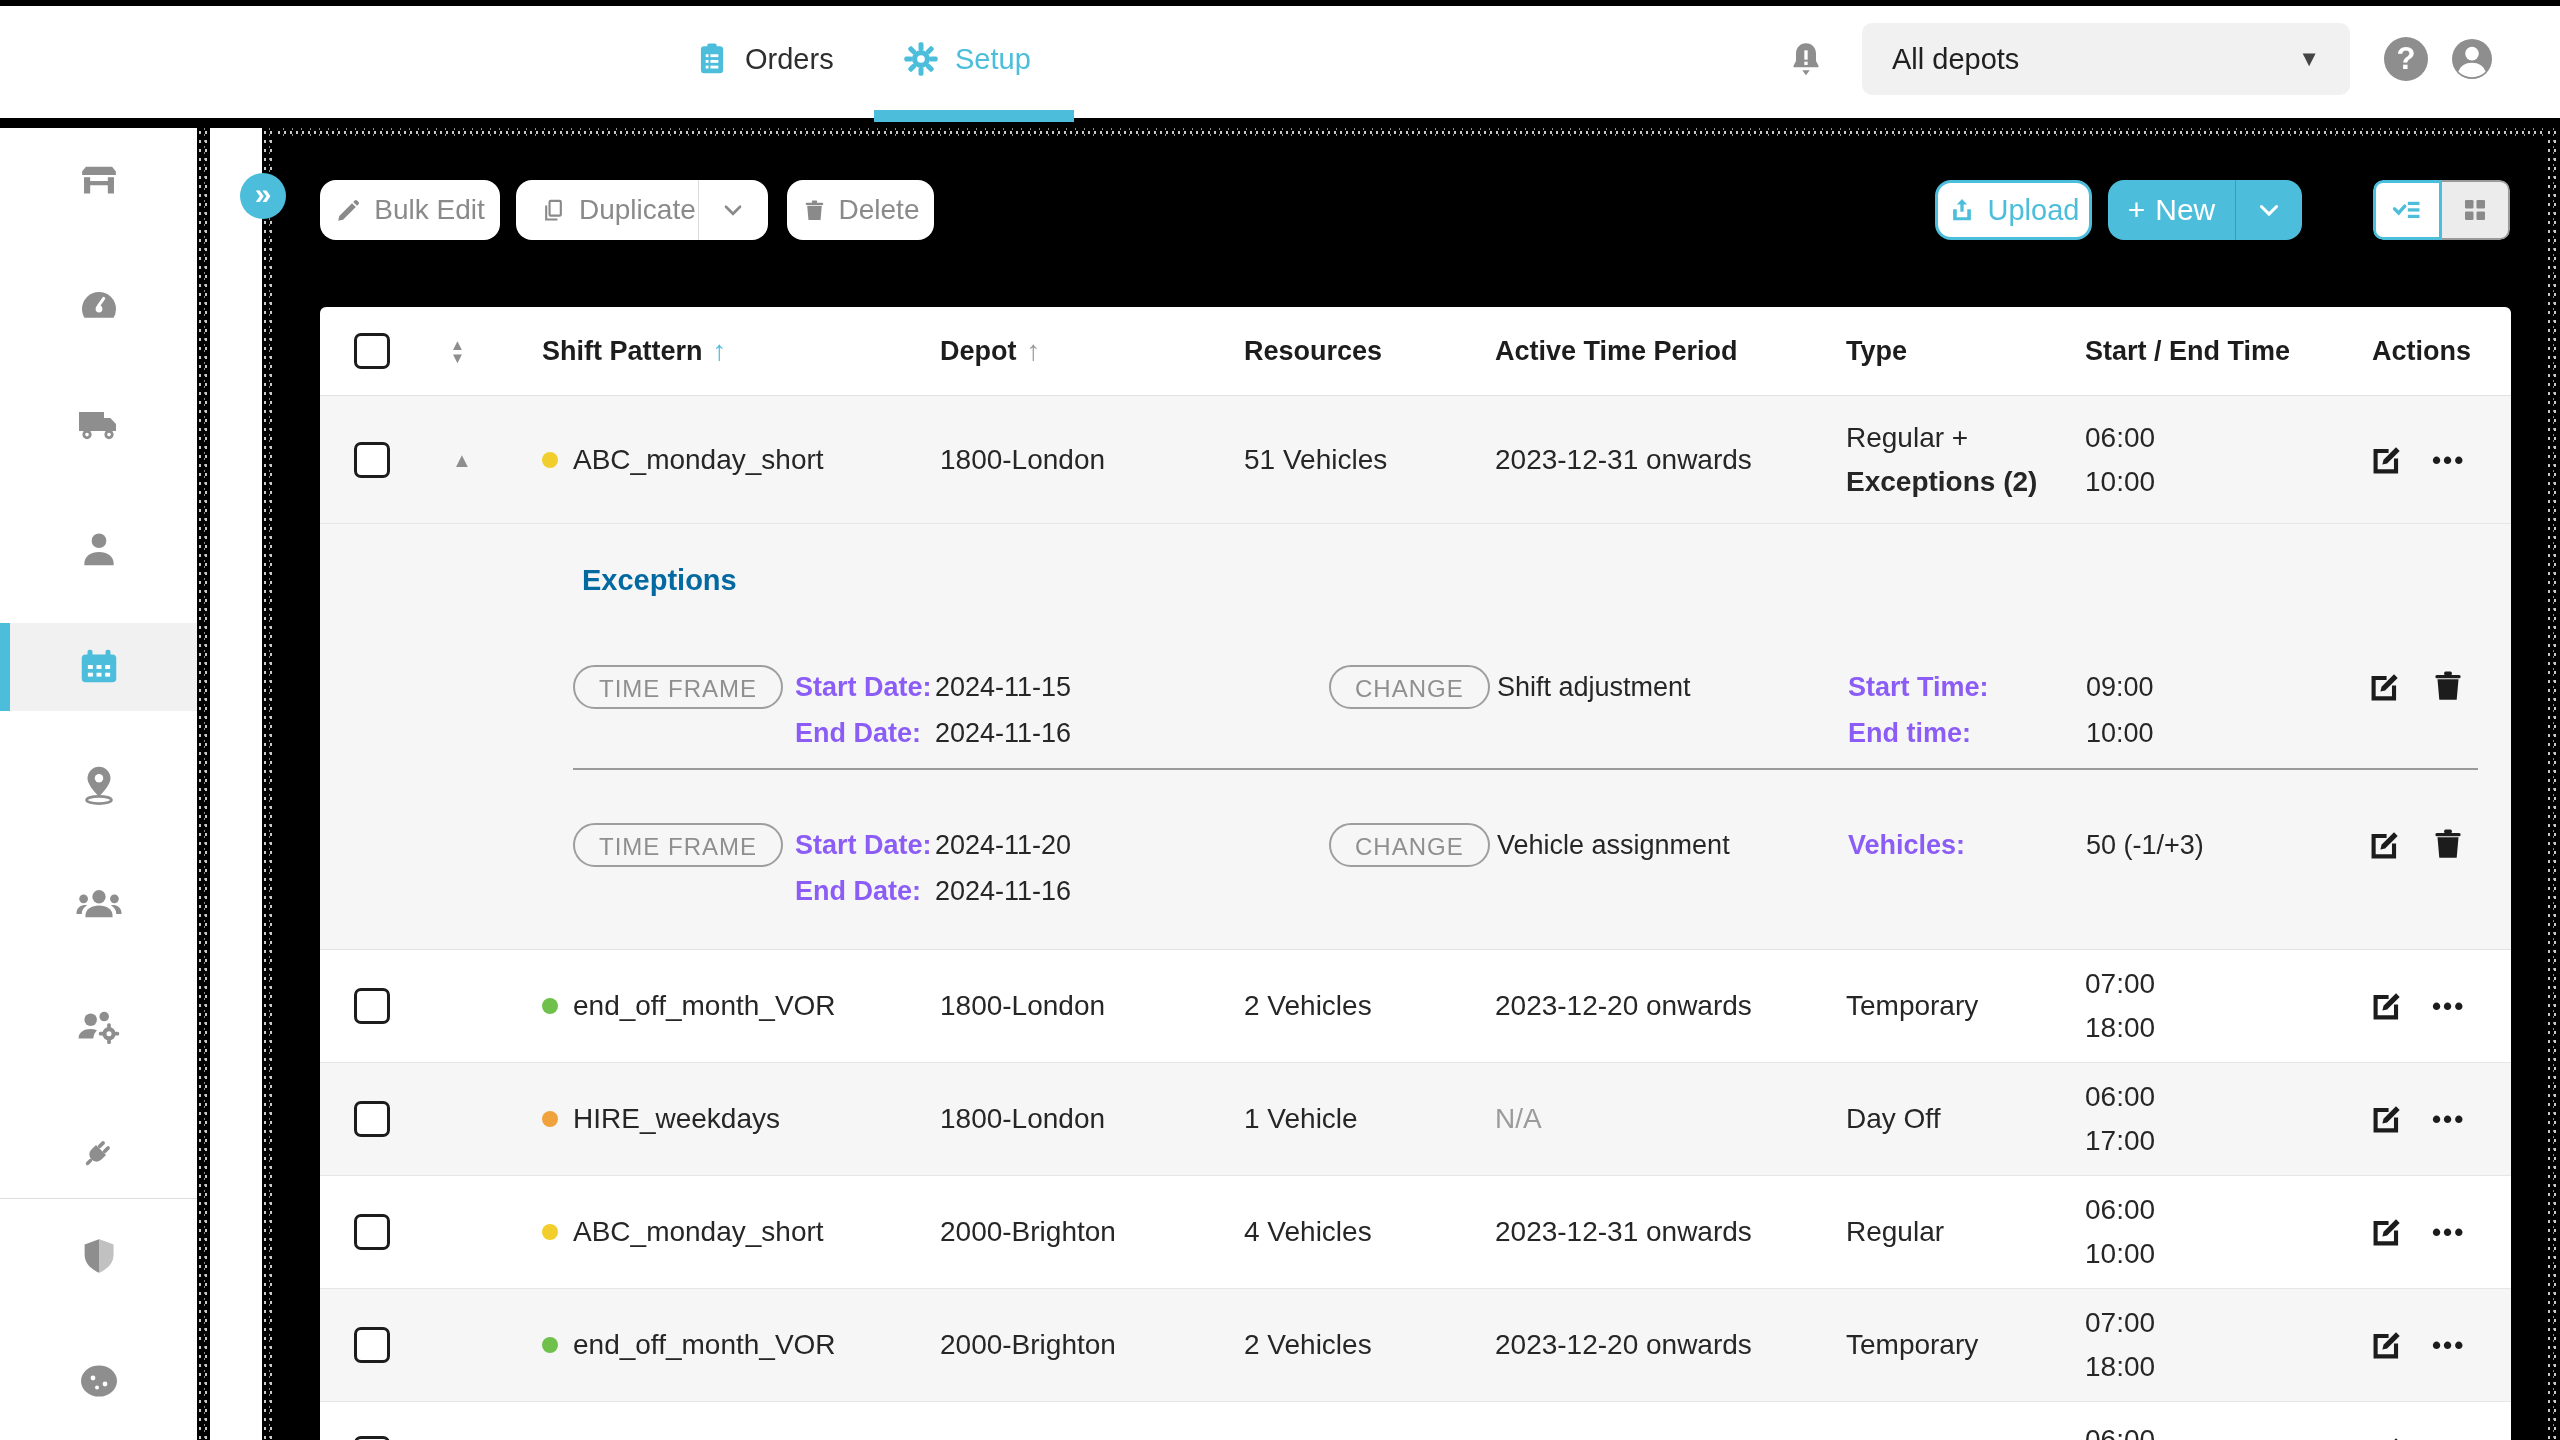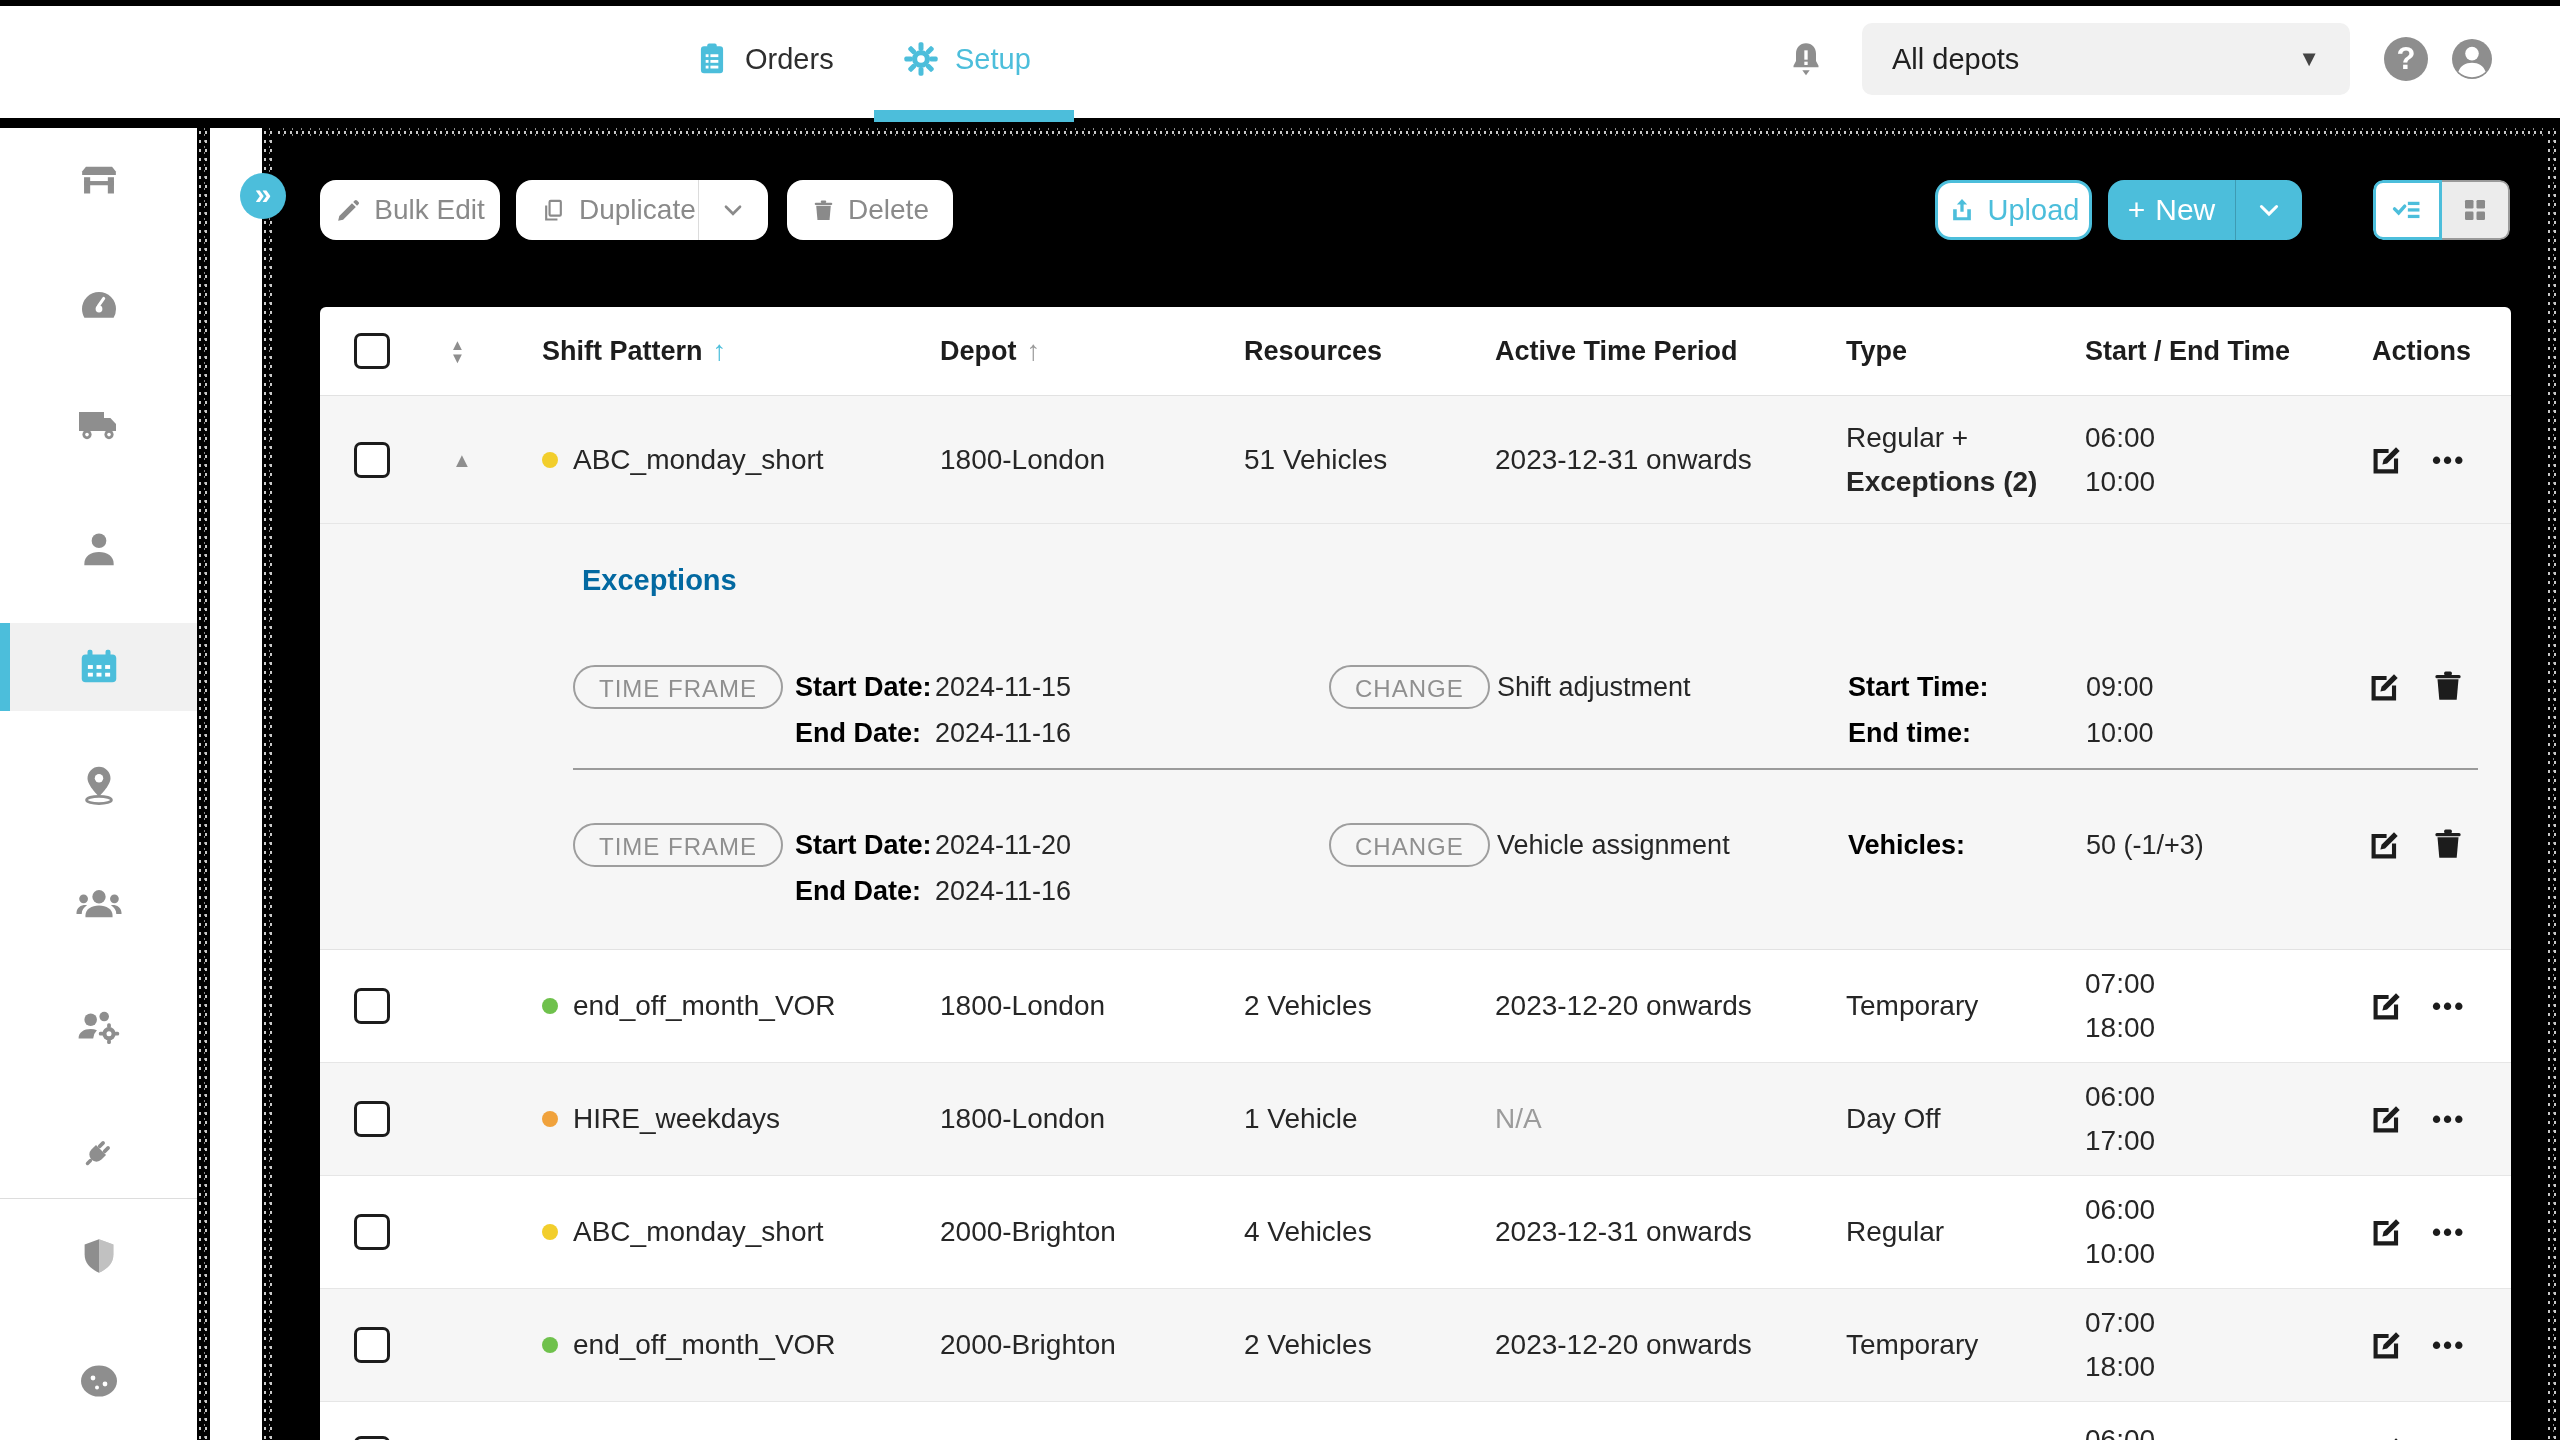--- a/index.html
+++ b/index.html
@@ -47,21 +47,21 @@
   #expand-btn{left:240px;top:173px;width:46px;height:46px;background:#4CBEDB;border-radius:50%;
     color:#fff;font-size:30px;font-weight:bold;display:flex;align-items:center;justify-content:center;
     z-index:8;cursor:pointer;padding-bottom:4px;box-sizing:border-box;}
   .tbtn{top:180px;height:60px;background:#fff;border-radius:16px;display:flex;align-items:center;
     justify-content:center;gap:12px;font-size:28px;color:#8a8a8a;z-index:3;cursor:pointer;box-sizing:border-box;}
   .tbtn .sep{width:1px;height:60px;background:#dcdcdc;}
   #btn-bulk{left:320px;width:180px;}
   #btn-dup{left:516px;width:252px;justify-content:flex-start;padding-left:24px;gap:0;}
   #btn-dup .main{display:flex;align-items:center;gap:12px;width:158px;}
   #btn-dup .chev{width:68px;display:flex;align-items:center;justify-content:center;}
-  #btn-del{left:787px;width:166px;}
+  #btn-del{left:787px;width:147px;}
   #btn-upload{left:1935px;width:157px;border:3px solid #4CBEDB;color:#4CBEDB;background:#fff;font-size:29px;}
   #btn-new{left:2108px;width:194px;background:#4CBEDB;color:#fff;font-size:30px;justify-content:flex-start;gap:0;}
   #btn-new .main{width:127px;display:flex;align-items:center;justify-content:center;gap:10px;}
   #btn-new .nsep{width:1px;height:60px;background:rgba(0,0,0,.18);}
   #btn-new .chev{width:66px;display:flex;align-items:center;justify-content:center;}
   #view-toggle{left:2373px;top:180px;width:137px;height:60px;z-index:3;display:flex;border-radius:10px;overflow:hidden;}
   #view-toggle .seg{width:50%;display:flex;align-items:center;justify-content:center;box-sizing:border-box;cursor:pointer;}
   #view-toggle .seg.list{background:#fff;border:3px solid #4CBEDB;border-radius:10px 0 0 10px;}
   #view-toggle .seg.grid{background:#ECECEC;border:2px solid #9a9a9a;border-left:none;border-radius:0 10px 10px 0;}
 
@@ -87,21 +87,21 @@
   .bold{font-weight:bold;}
   .muted{color:#9b9b9b;}
   .dots-menu{font-size:26px;letter-spacing:2px;color:#1c1c1c;cursor:pointer;font-weight:bold;}
 
   
   #exceptions{position:relative;height:425px;background:#F6F6F6;border-bottom:1px solid #E2E2E2;}
   #exc-title{position:absolute;left:253px;top:40px;font-size:29px;font-weight:bold;color:#0369a1;margin-left:9px;}
   .pill{position:absolute;height:44px;line-height:44px;padding:0 24px;border:2px solid #9e9e9e;
     border-radius:26px;color:#8f8f8f;font-size:24px;letter-spacing:1px;background:transparent;box-sizing:border-box;}
   .exc-line{position:absolute;height:45px;display:flex;align-items:center;}
-  .exc-label{font-weight:bold;font-size:27px;color:#000000;}
+  .exc-label{font-weight:bold;font-size:27px;color:#8b5cf6;}
   .exc-val{font-size:27px;color:#262626;}
   #exc-divider{position:absolute;left:253px;top:244px;width:1905px;height:2px;background:#9b9b9b;}
   .exc-icon{position:absolute;cursor:pointer;}
 
   .partial .cell{transform:none;}
 </style>
 </head>
 <body>
 
 <div id="app-header" class="abs">

